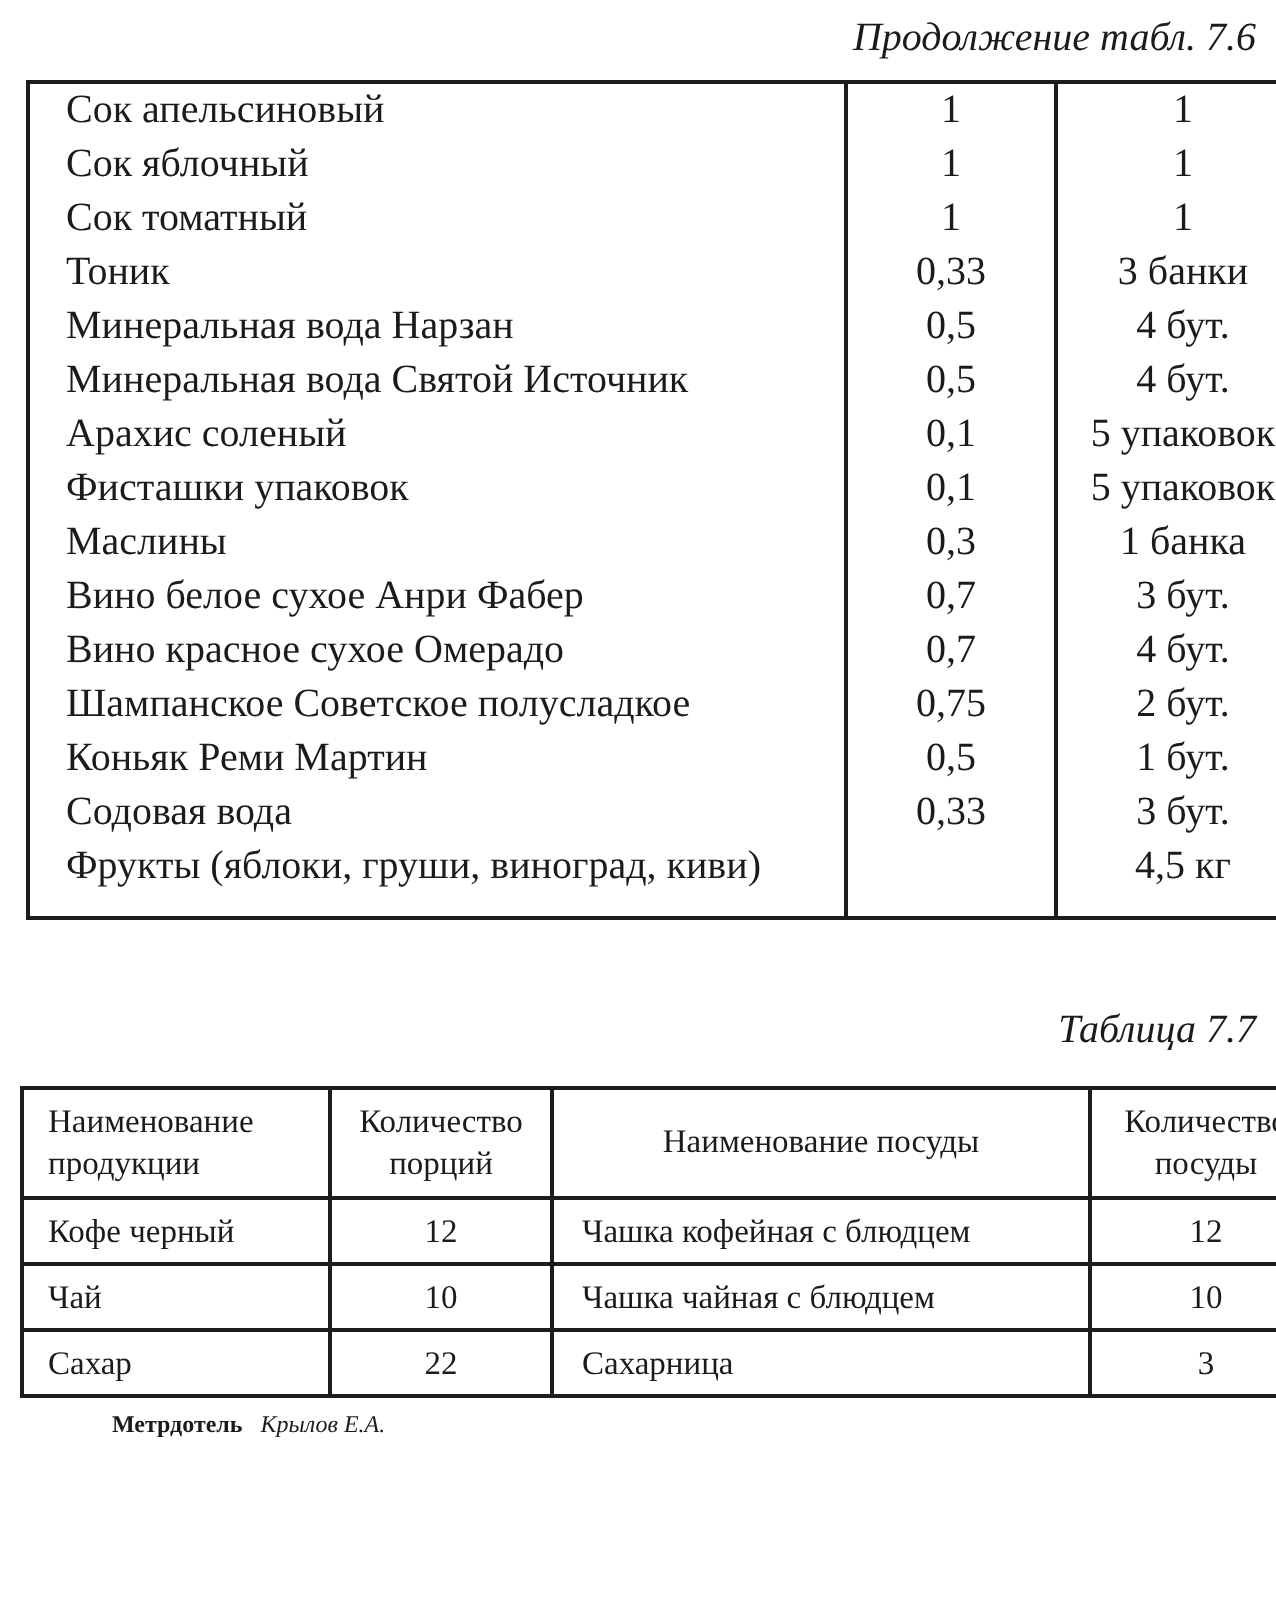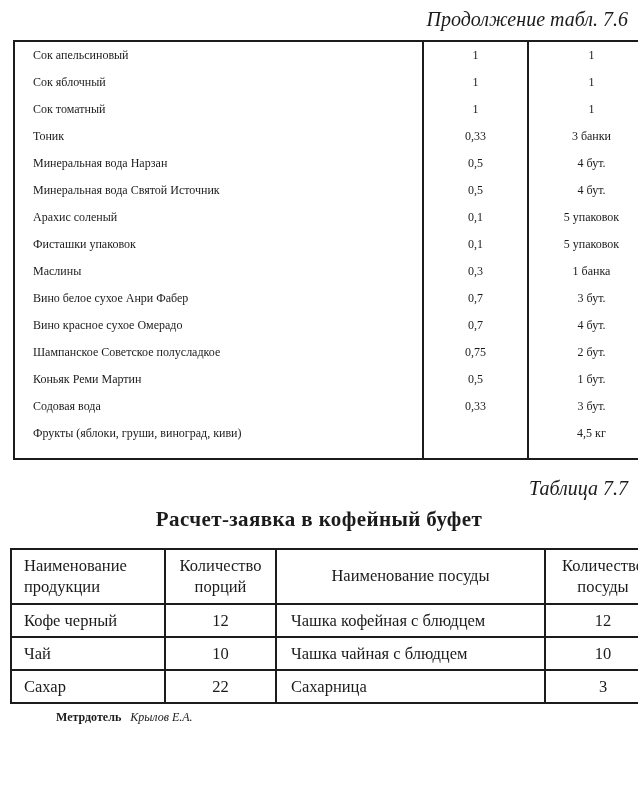--- a/index.html
+++ b/index.html
@@ -12,40 +12,40 @@
   }
   .page { position: relative; width: 638px; height: 633px; }
 
   .caption {
     font-style: italic;
     font-size: 20px;
     text-align: right;
     padding-right: 10px;
   }
   .caption-top { padding-top: 8px; }
-  .caption-77 { margin-top: 17px; }
+  .caption-77 { margin-top: 44px; }
 
   .doc-title {
     font-weight: bold;
     font-size: 21px;
     text-align: center;
     margin-top: 7px;
     letter-spacing: 0.4px;
   }
 
   
   table.t76 {
     border-collapse: collapse;
     table-layout: fixed;
     width: 617px;
     margin: 9px 0 0 13px;
     border: 2px solid #1c1c1c;
   }
   table.t76 td {
-    font-size: 12px;
+    font-size: 20px;
     height: 27px;
     padding: 0;
     vertical-align: middle;
     white-space: nowrap;
     overflow: hidden;
   }
   table.t76 td.c1 { width: 389px; text-align: left; padding-left: 18px; }
   table.t76 td.c2 { width: 103px; text-align: center; border-left: 2px solid #1c1c1c; }
   table.t76 td.c3 { width: 125px; text-align: center; border-left: 2px solid #1c1c1c; }
   table.t76 tr.spacer td { height: 11px; }
@@ -175,21 +175,20 @@
       </tr>
       <tr class="spacer">
         <td class="c1"></td>
         <td class="c2"></td>
         <td class="c3"></td>
       </tr>
     </tbody>
   </table>
 
   <div class="caption caption-77">Таблица 7.7</div>
-  <div class="doc-title">Расчет-заявка в кофейный буфет</div>
 
   <table class="t77">
     <thead>
       <tr>
         <th class="h1">Наименование продукции</th>
         <th class="h2">Количество порций</th>
         <th class="h3">Наименование посуды</th>
         <th class="h4">Количество посуды</th>
       </tr>
     </thead>

